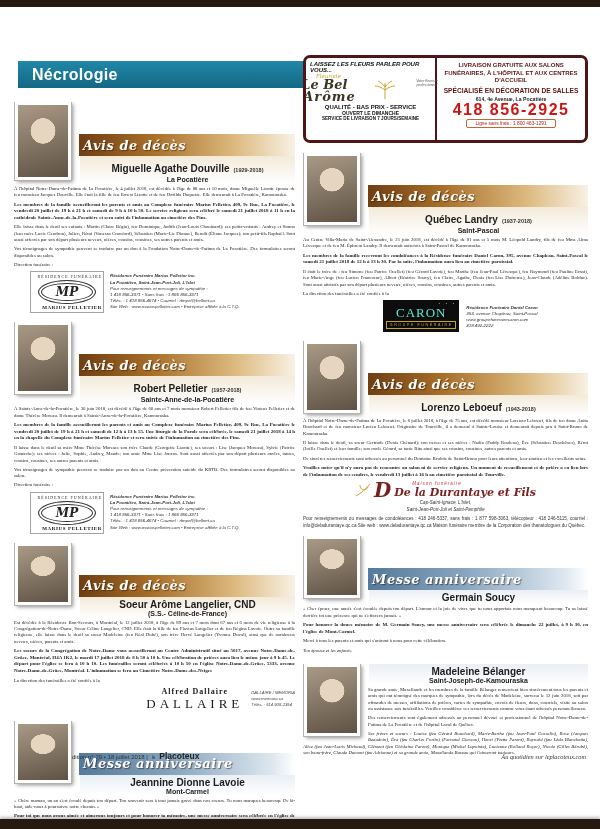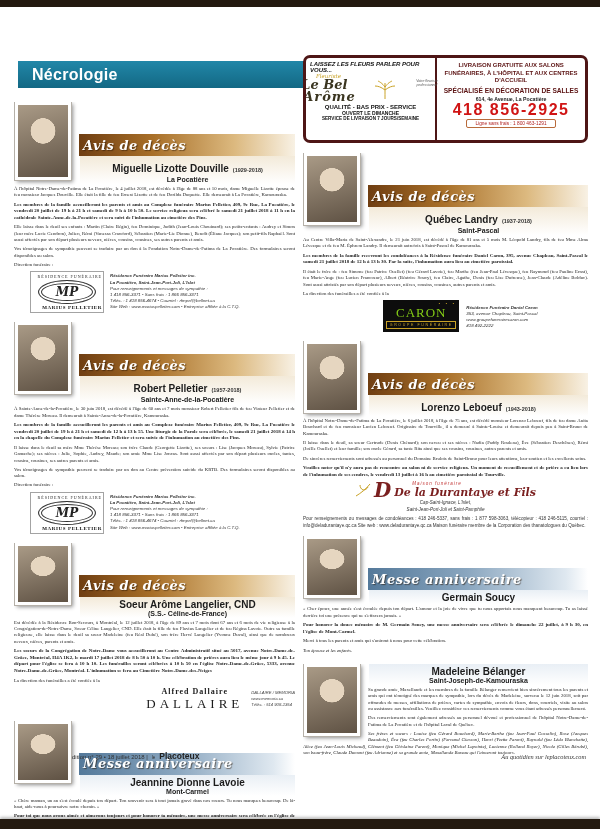--- a/index.html
+++ b/index.html
@@ -71,21 +71,21 @@
   .mem-row { display:flex; align-items:center; justify-content:flex-end; gap:8px; margin:3px 0 2px 40px; }
   .mem-brand { text-align:center; }
   .mem-top { font:bold 8px "Liberation Serif", serif; letter-spacing:1px; color:#222; }
   .mem-main { font:13px "Liberation Serif", serif; letter-spacing:4px; color:#1a1a1a; }
   .mem-side { font:italic 4.2px/1.5 "Liberation Sans", sans-serif; color:#444; text-align:left; }
 
   
   .caron-row { display:flex; align-items:center; justify-content:center; gap:7px; margin:3px 0 2px 30px; }
   .caron-logo { width:76px; background:#0d0d0d; text-align:center; padding:2px 3px 3px; flex:none; }
   .caron-dots { color:#c9a227; font-size:5px; letter-spacing:2px; text-align:right; line-height:.8; }
-  .caron-name { font:13px "Liberation Serif", serif; color:#84cc16; letter-spacing:1px; line-height:1; }
+  .caron-name { font:13px "Liberation Serif", serif; color:#5eead4; letter-spacing:1px; line-height:1; }
   .caron-sub { margin-top:2px; border:1px solid #c9a227; color:#c9a227; font:3.6px "Liberation Sans", sans-serif; letter-spacing:1.6px; padding:1px 0; }
 
   
   .dur-wrap { text-align:center; margin-top:3px; }
   .dur-row { display:flex; align-items:center; justify-content:center; gap:3px; }
   .dur-d { font:bold italic 20px "DejaVu Serif", serif; color:#7a1f1f; line-height:.9; }
   .dur-col { text-align:left; }
   .dur-maison { font:italic 4.5px "Liberation Sans", sans-serif; color:#c03030; letter-spacing:1px; margin-left:18px; }
   .dur-script { font:bold italic 11px "DejaVu Serif", serif; color:#7a1f1f; }
   .dur-towns { font:italic 4.6px/1.4 "Liberation Sans", sans-serif; color:#333; margin-top:1px; }
@@ -114,21 +114,21 @@
       <div class="nec-band">
         <span>Nécrologie</span>
       </div>
 
       <div class="sec">
         <div class="photo ph-tall"></div>
         <div class="banner brown">
           <span class="script">Avis de décès</span>
         </div>
         <div class="title-block tb-brown">
-          <div><span class="dname">Miguelle Lizotte Douville</span>
+          <div><span class="dname">Miguelle Agathe Douville</span>
                <span class="years">(1929-2018)</span></div>
           <div class="place">La Pocatière</div>
         </div>
         <div class="body">
           <p class="lead">À l'hôpital Notre-Dame-de-Fatima de La Pocatière, le 4 juillet 2018, est décédée à l'âge de 88 ans et 10 mois, dame Miguelle Lizotte épouse de feu monsieur Jacques Douville. Elle était la fille de feu Ernest Lizotte et de feu Dorilda Duquette. Elle demeurait à La Pocatière, Kamouraska.</p>
           <p class="strong">Les membres de la famille accueilleront les parents et amis au Complexe funéraire Marius Pelletier, 409, 9e Rue, La Pocatière, le vendredi 20 juillet de 19 h à 21 h et samedi de 9 h à 10 h 50. Le service religieux sera célébré le samedi 21 juillet 2018 à 11 h en la cathédrale Sainte-Anne-de-la-Pocatière et sera suivi de l'inhumation au cimetière des Pins.</p>
           <p>Elle laisse dans le deuil ses enfants : Martin (Claire Bégin), feu Dominique, Judith (Jean-Louis Chouinard); ses petits-enfants : Audrey et Simon (leur mère Lucie Gendron), Julien, Rémi (Vanessa Crawford), Sébastien (Marie-Lie Dionne), Benoît (Éliane Jacques); son petit-fils Raphaël. Sont aussi affectés par son départ plusieurs neveux, nièces, cousins, cousines, ses autres parents et amis.</p>
           <p>Vos témoignages de sympathie peuvent se traduire par un don à la Fondation Notre-Dame-de-Fatima de La Pocatière. Des formulaires seront disponibles au salon.</p>
           <p>Direction funéraire :</p>
         </div>

